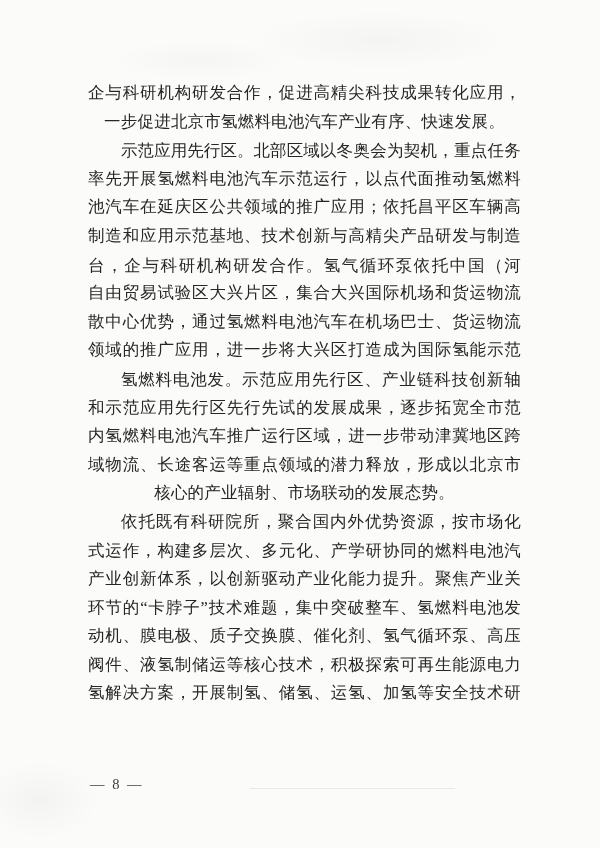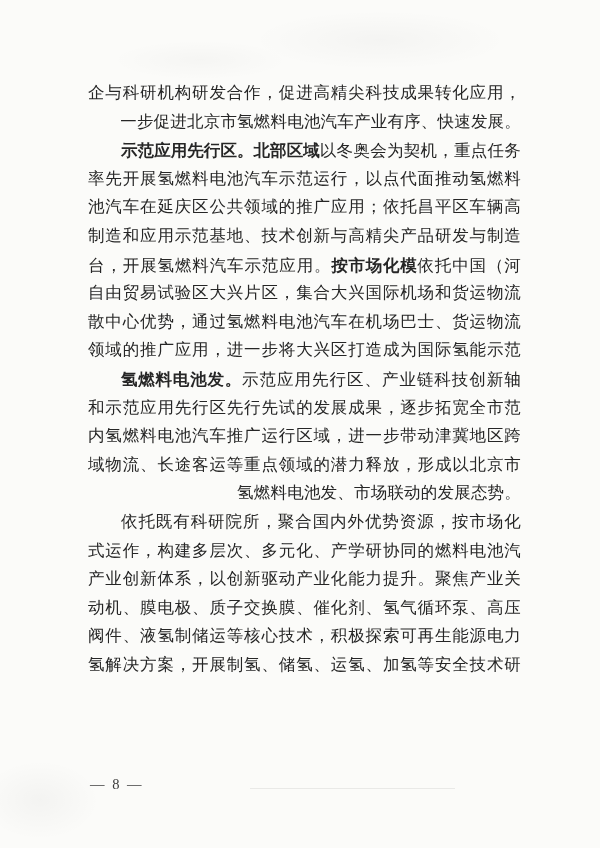--- a/index.html
+++ b/index.html
@@ -45,35 +45,35 @@
     left: 88px;
     top: 79px;
     width: 433px;
     color: #262626;
     font-size: 16.5px;
   }
   .tline {
     height: 28.6px;
     line-height: 28.6px;
     white-space: nowrap;
-    text-align: right;
+    text-align: center;
     letter-spacing: 0.2px;
   }
   .tline.fill {
     white-space: normal;
     text-align: justify;
     text-align-last: justify;
     text-justify: inter-character;
     overflow: hidden;
   }
   .tline.indent {
     text-indent: 33px;
   }
   .seg-normal { font-weight: 400; }
-  .seg-bold   { font-weight: 700; font-family: "Liberation Sans", "DejaVu Sans", sans-serif; letter-spacing: 0; }
+  .seg-bold   { font-weight: 400; font-family: "Liberation Sans", "DejaVu Sans", sans-serif; letter-spacing: 0; }
   .seg-kai    { font-style: italic; font-weight: 500; }
 
   
   #page-number {
     position: absolute;
     left: 90px;
     top: 776px;
     font-size: 14.5px;
     letter-spacing: 2px;
     color: #3a3a3a;
@@ -88,30 +88,31 @@
 <div class="smudge smudge-c"></div>
 <div class="scanline"></div>
 
 <div id="doc-body">
     <div class="tline fill"><span class="seg-normal">企与科研机构研发合作，促进高精尖科技成果转化应用，进</span></div>
     <div class="tline"><span class="seg-normal">一步促进北京市氢燃料电池汽车产业有序、快速发展。</span></div>
     <div class="tline indent fill"><span class="seg-bold">示范应用先行区。北部区域</span><span class="seg-normal">以冬奥会为契机，重点任务</span></div>
     <div class="tline fill"><span class="seg-normal">率先开展氢燃料电池汽车示范运行，以点代面推动氢燃料电</span></div>
     <div class="tline fill"><span class="seg-normal">池汽车在延庆区公共领域的推广应用；依托昌平区车辆高端</span></div>
     <div class="tline fill"><span class="seg-normal">制造和应用示范基地、技术创新与高精尖产品研发与制造平</span></div>
-    <div class="tline fill"><span class="seg-normal">台，开展氢燃料汽车示范应用。</span><span class="seg-bold">按市场化模</span><span class="seg-normal">依托中国（河北）</span></div>
+    <div class="tline fill"><span class="seg-normal">台，企与科研机构研发合作。</span><span class="seg-bold">氢气循环泵</span><span class="seg-normal">依托中国（河北）</span></div>
     <div class="tline fill"><span class="seg-normal">自由贸易试验区大兴片区，集合大兴国际机场和货运物流集</span></div>
     <div class="tline fill"><span class="seg-normal">散中心优势，通过氢燃料电池汽车在机场巴士、货运物流等</span></div>
     <div class="tline fill"><span class="seg-normal">领域的推广应用，进一步将大兴区打造成为国际氢能示范区。</span></div>
     <div class="tline indent fill"><span class="seg-bold">氢燃料电池发。</span><span class="seg-normal">示范应用先行区、产业链科技创新轴</span></div>
     <div class="tline fill"><span class="seg-normal">和示范应用先行区先行先试的发展成果，逐步拓宽全市范围</span></div>
     <div class="tline fill"><span class="seg-normal">内氢燃料电池汽车推广运行区域，进一步带动津冀地区跨区</span></div>
     <div class="tline fill"><span class="seg-normal">域物流、长途客运等重点领域的潜力释放，形成以北京市为</span></div>
-    <div class="tline"><span class="seg-normal">氢燃料电池发、市场联动的发展态势。</span></div>
+    <div class="tline"><span class="seg-normal">核心的产业辐射、市场联动的发展态势。</span></div>
     <div class="tline indent fill"><span class="seg-normal">依托既有科研院所，聚合国内外优势资源，按市场化模</span></div>
     <div class="tline fill"><span class="seg-normal">式运作，构建多层次、多元化、产学研协同的燃料电池汽车</span></div>
     <div class="tline fill"><span class="seg-normal">产业创新体系，以创新驱动产业化能力提升。聚焦产业关键</span></div>
+    <div class="tline fill"><span class="seg-normal">环节的“卡脖子”技术难题，集中突破整车、氢燃料电池发</span></div>
     <div class="tline fill"><span class="seg-normal">动机、膜电极、质子交换膜、催化剂、氢气循环泵、高压管</span></div>
     <div class="tline fill"><span class="seg-normal">阀件、液氢制储运等核心技术，积极探索可再生能源电力制</span></div>
     <div class="tline fill"><span class="seg-normal">氢解决方案，开展制氢、储氢、运氢、加氢等安全技术研究，</span></div>
   </div>
 
 <div id="page-number">— 8 —</div>
 
 </body></html>

